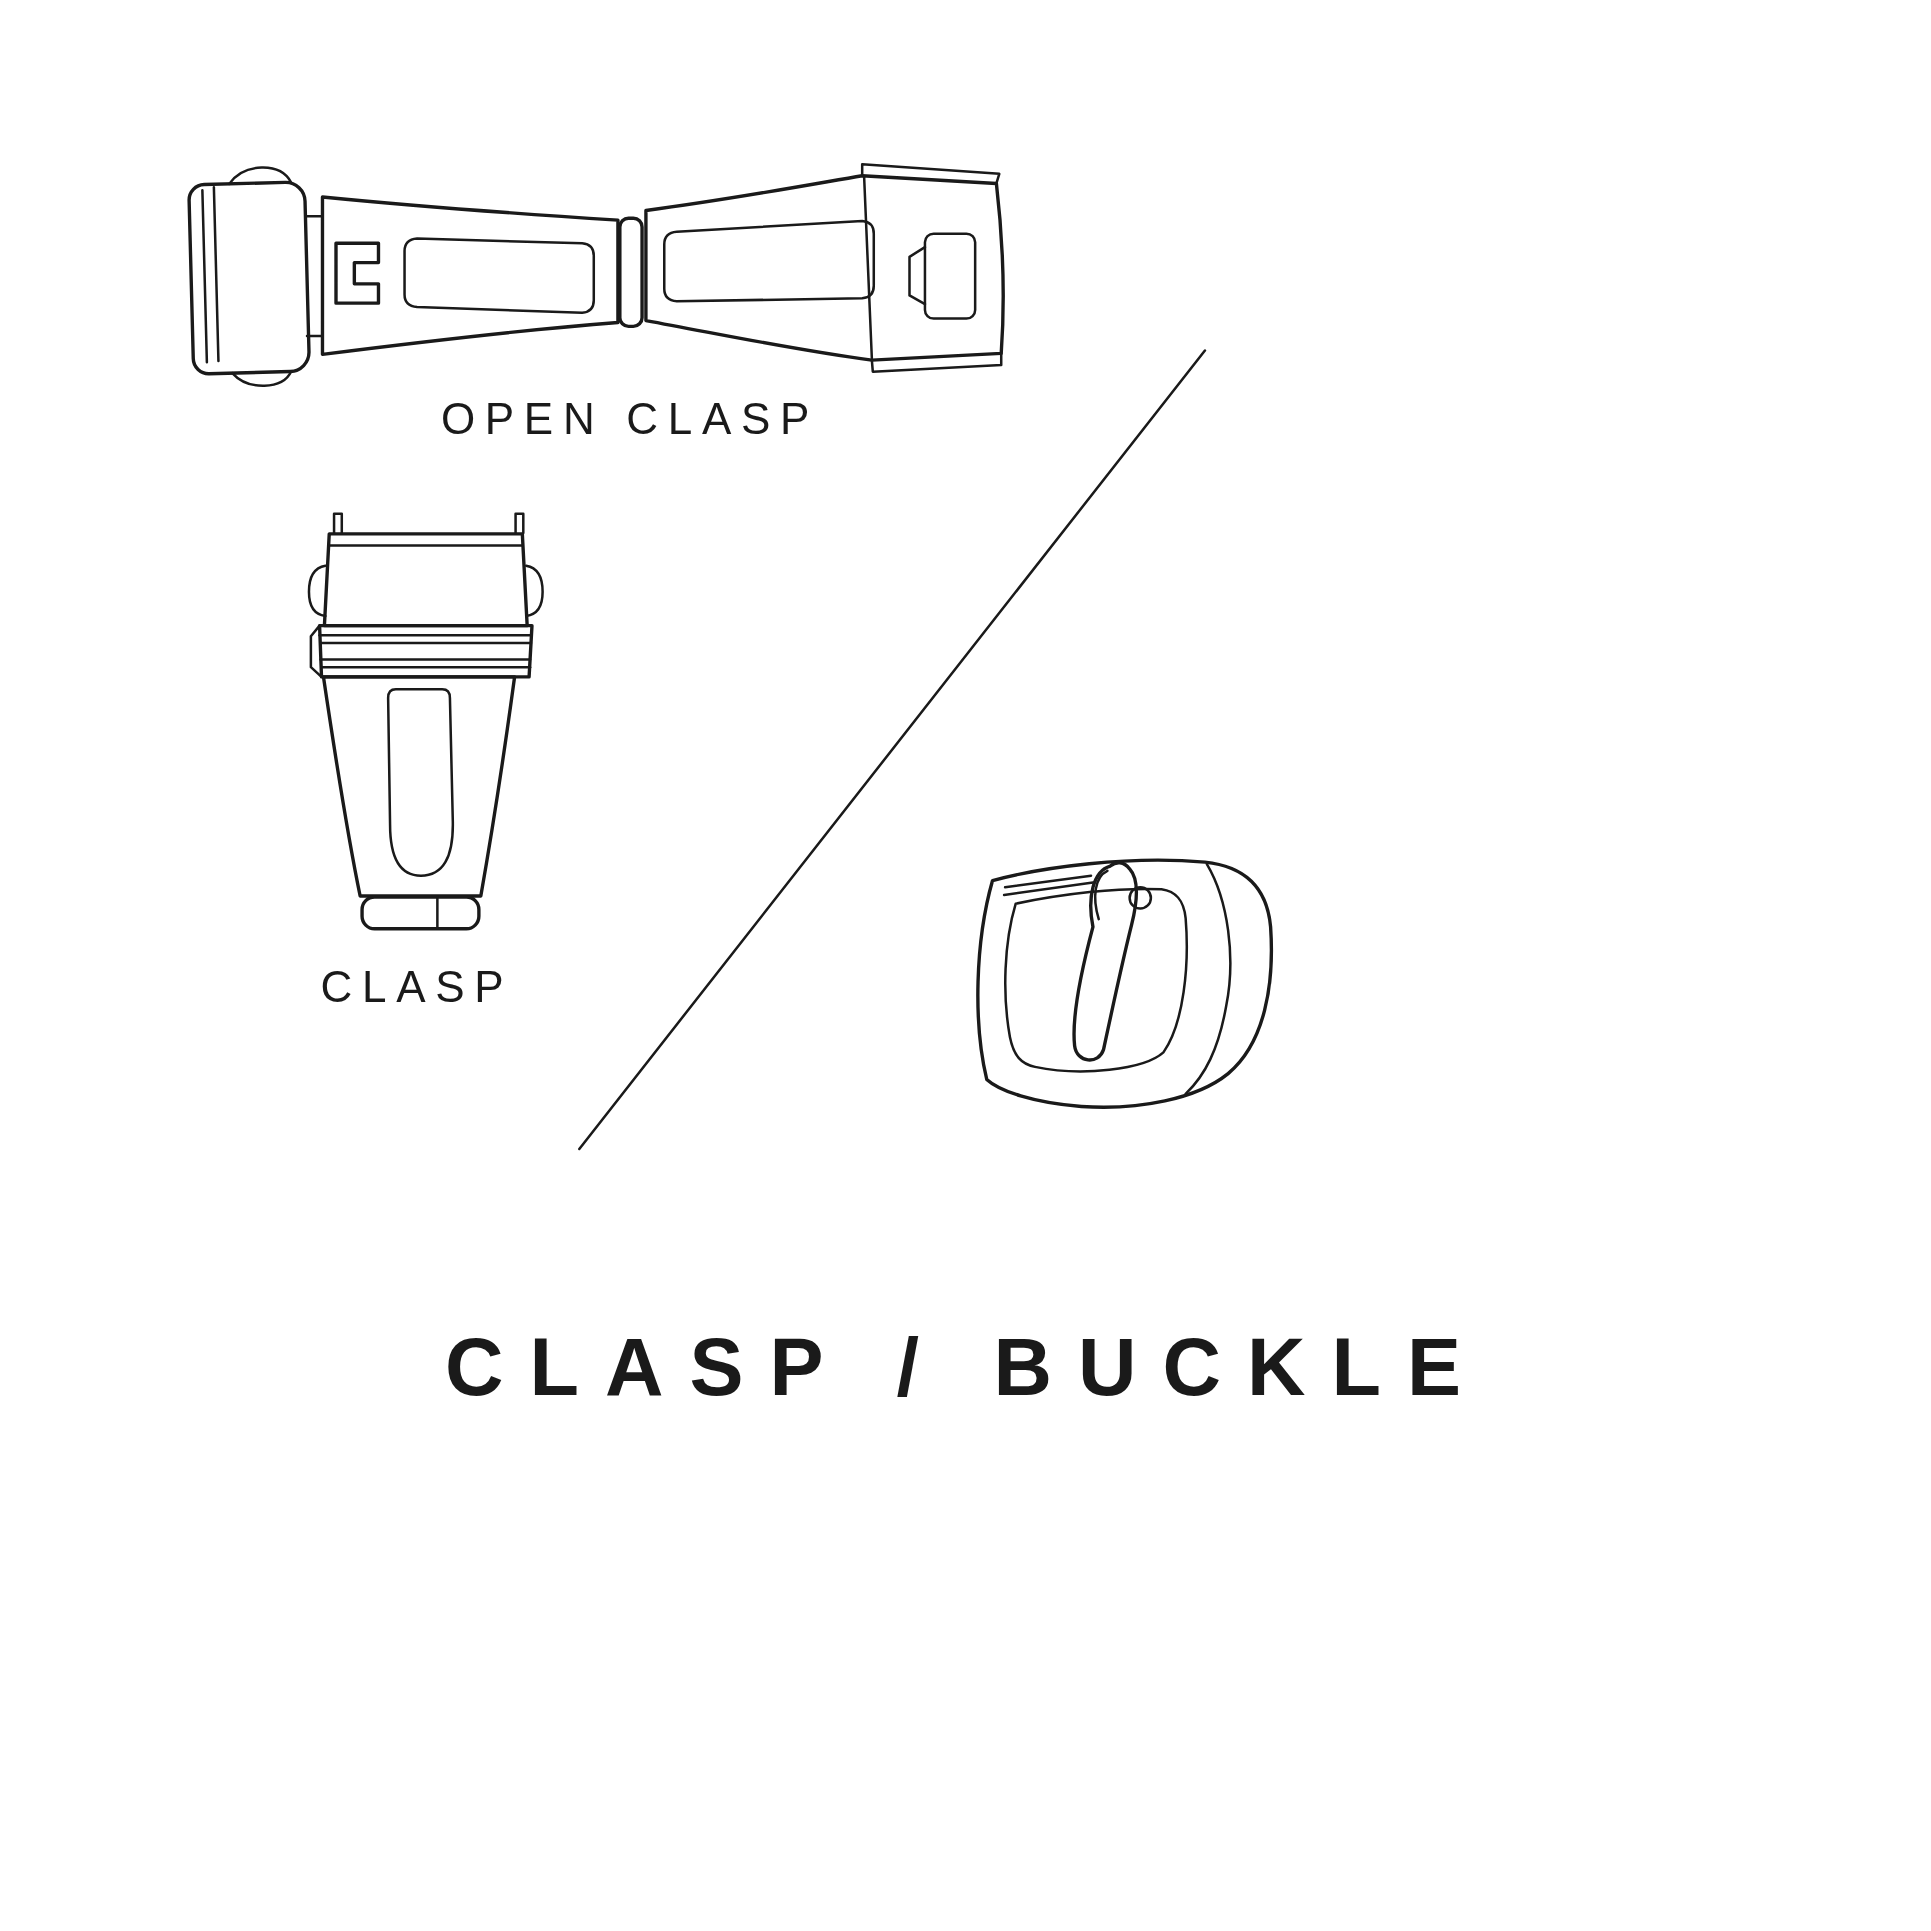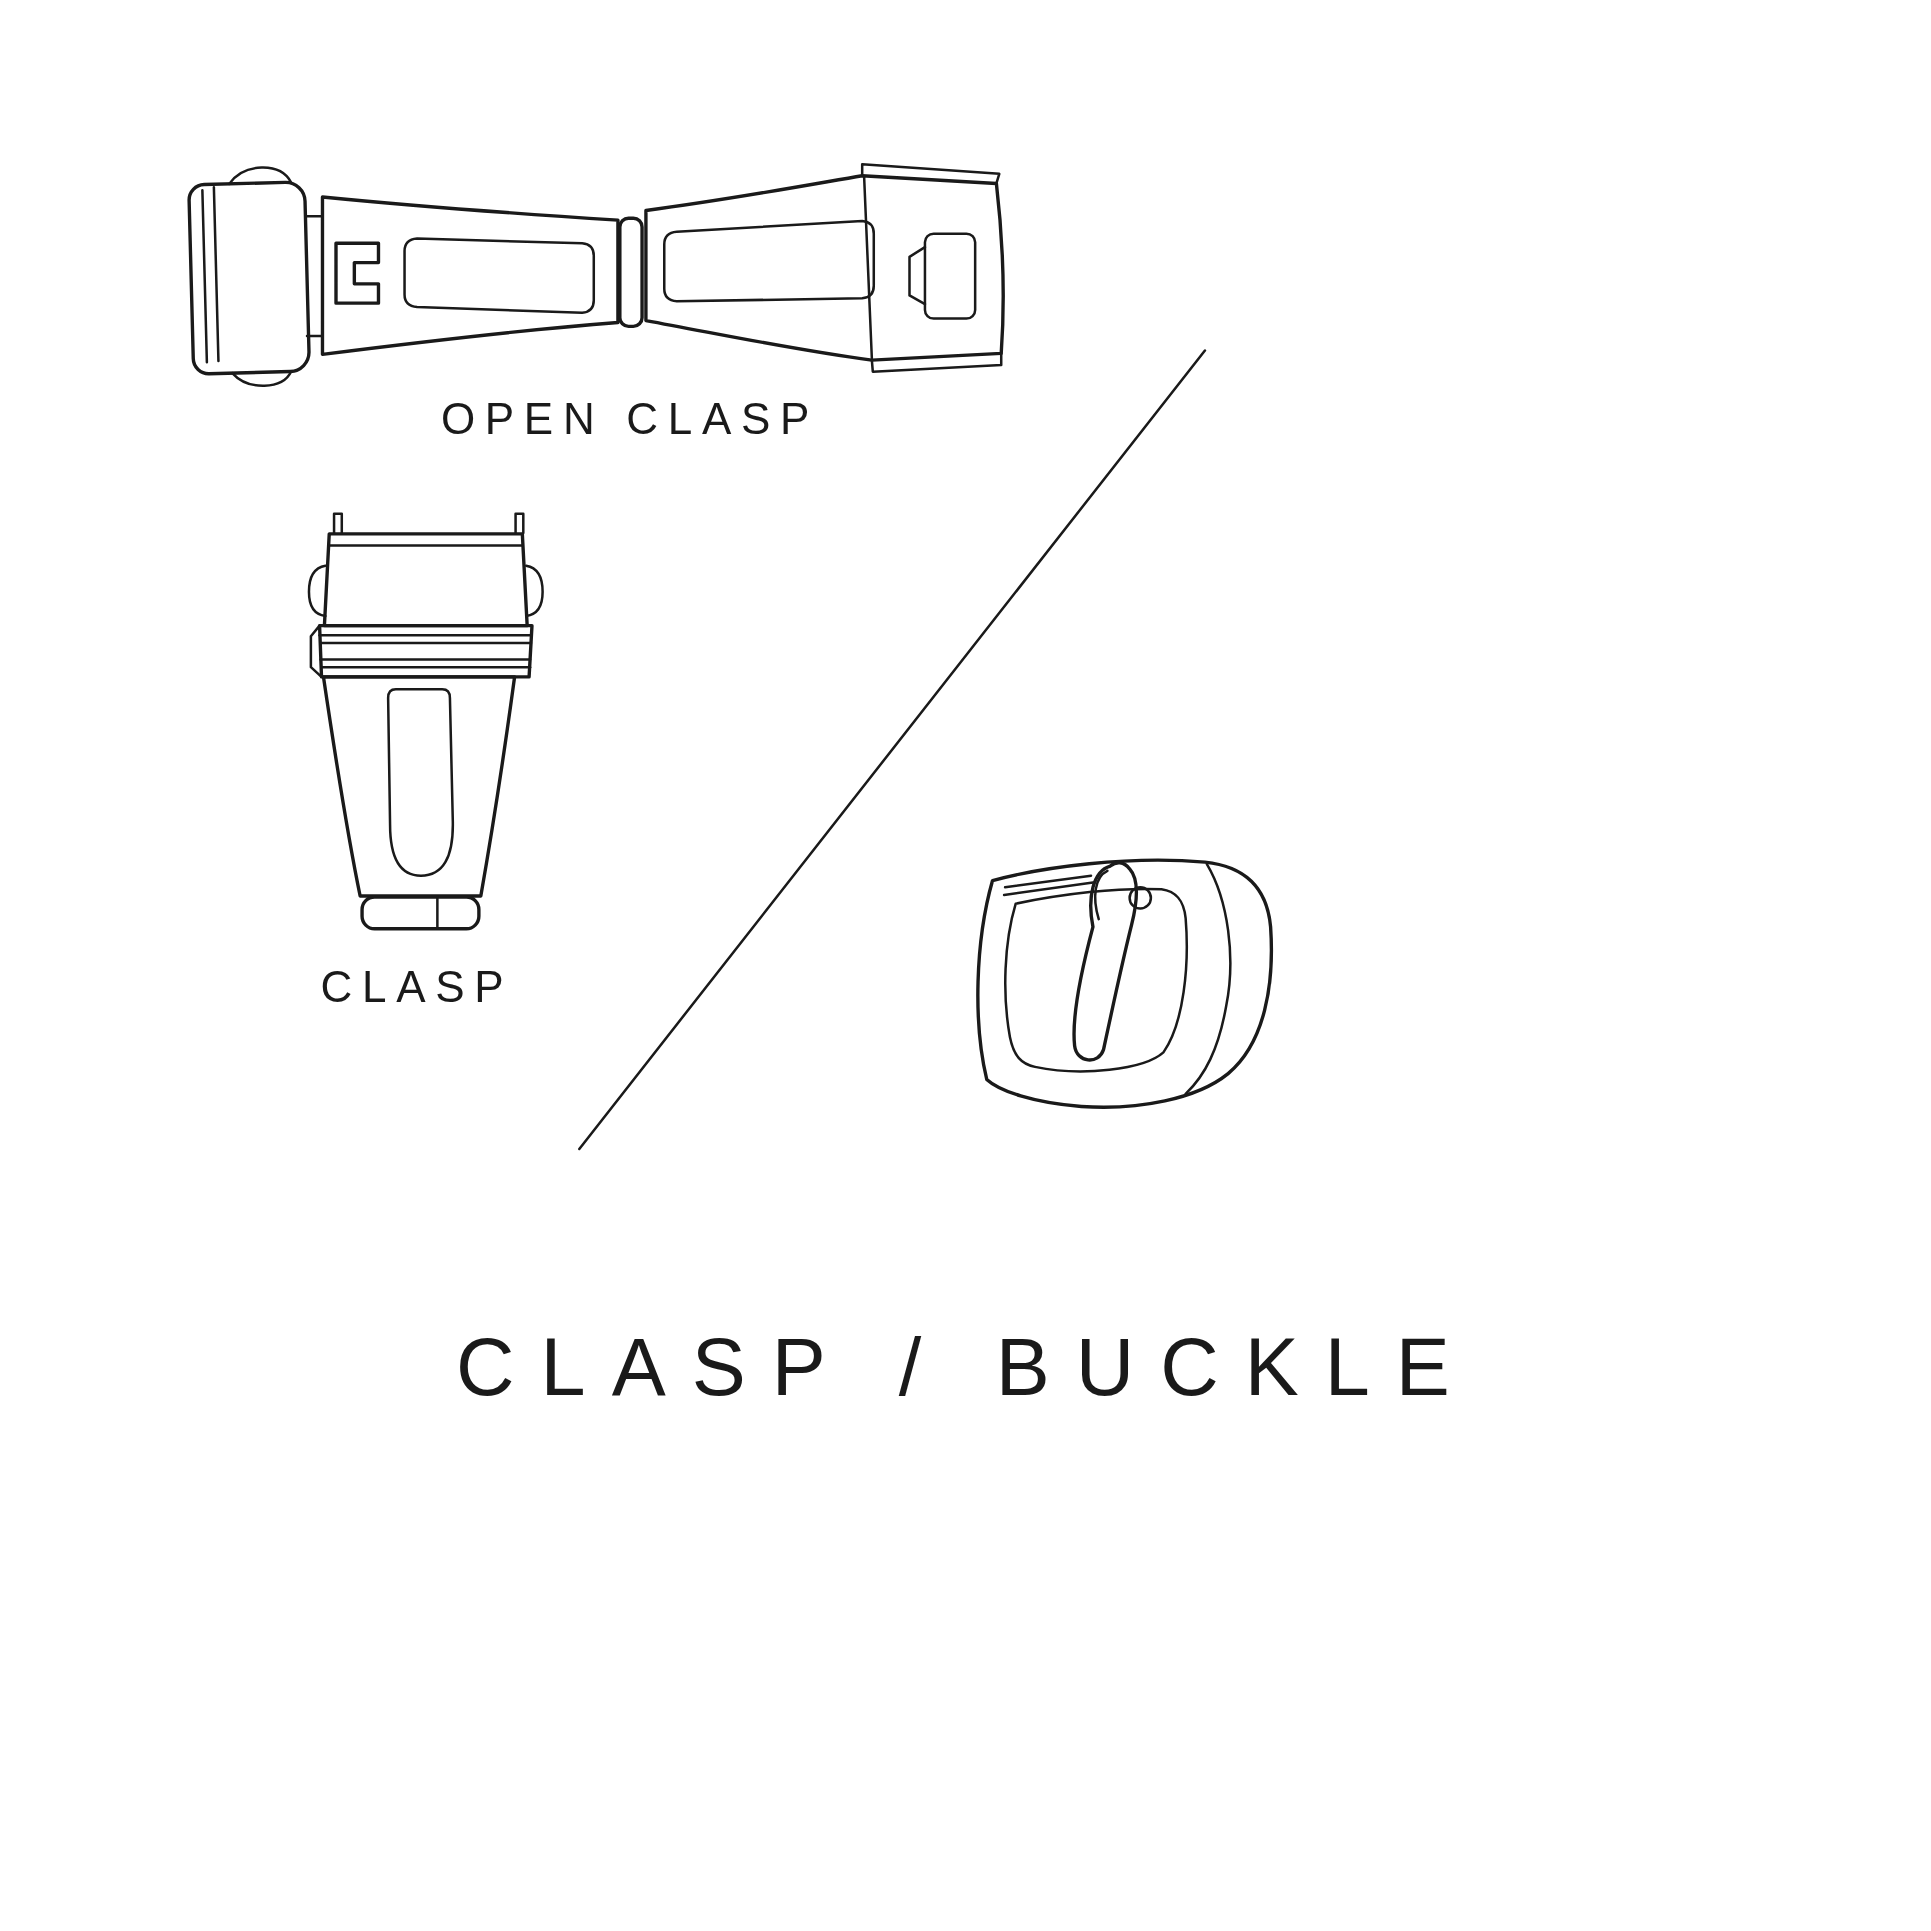--- a/index.html
+++ b/index.html
@@ -29,21 +29,21 @@
     transform:translateX(-50%);
   }
   .label-open{left:630px;top:394px;}
   .label-closed{left:417px;top:962px;}
   .title{
     position:absolute;
     left:966px;top:1321px;
     transform:translateX(-50%);
     color:var(--line-color);
     font-size:81px;
-    font-weight:400;
+    font-weight:700;
     letter-spacing:26px;
     white-space:nowrap;
   }
 </style>
 </head>
 <body>
 
 <div class="canvas">
 
   <svg class="art" viewBox="0 0 2000 2000" xmlns="http://www.w3.org/2000/svg">

